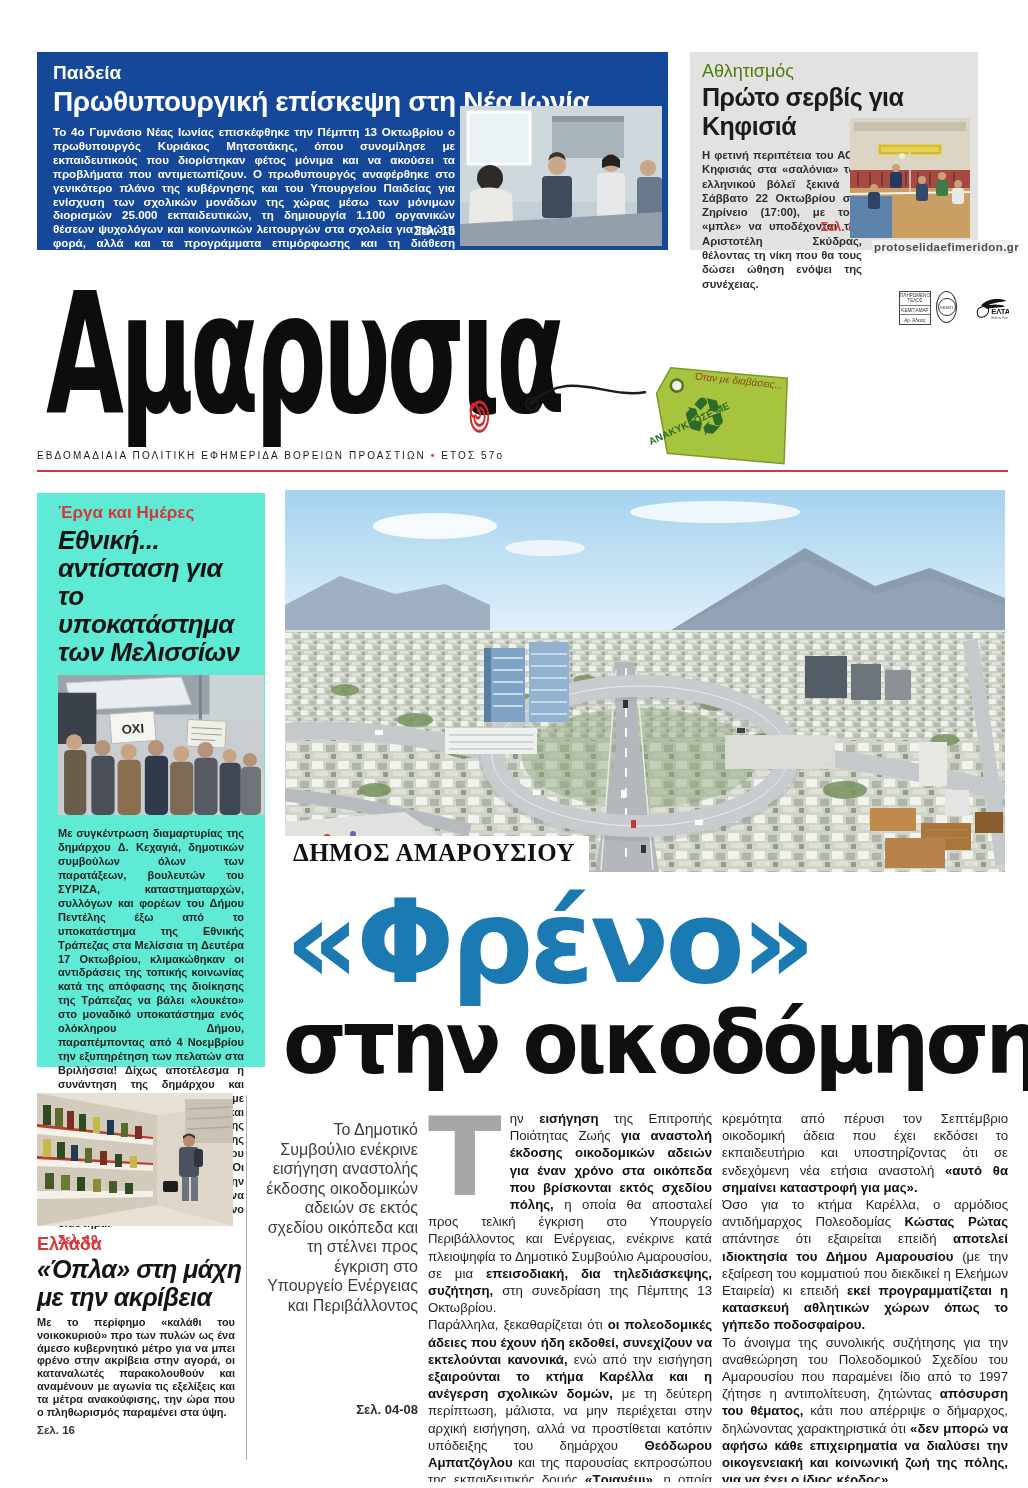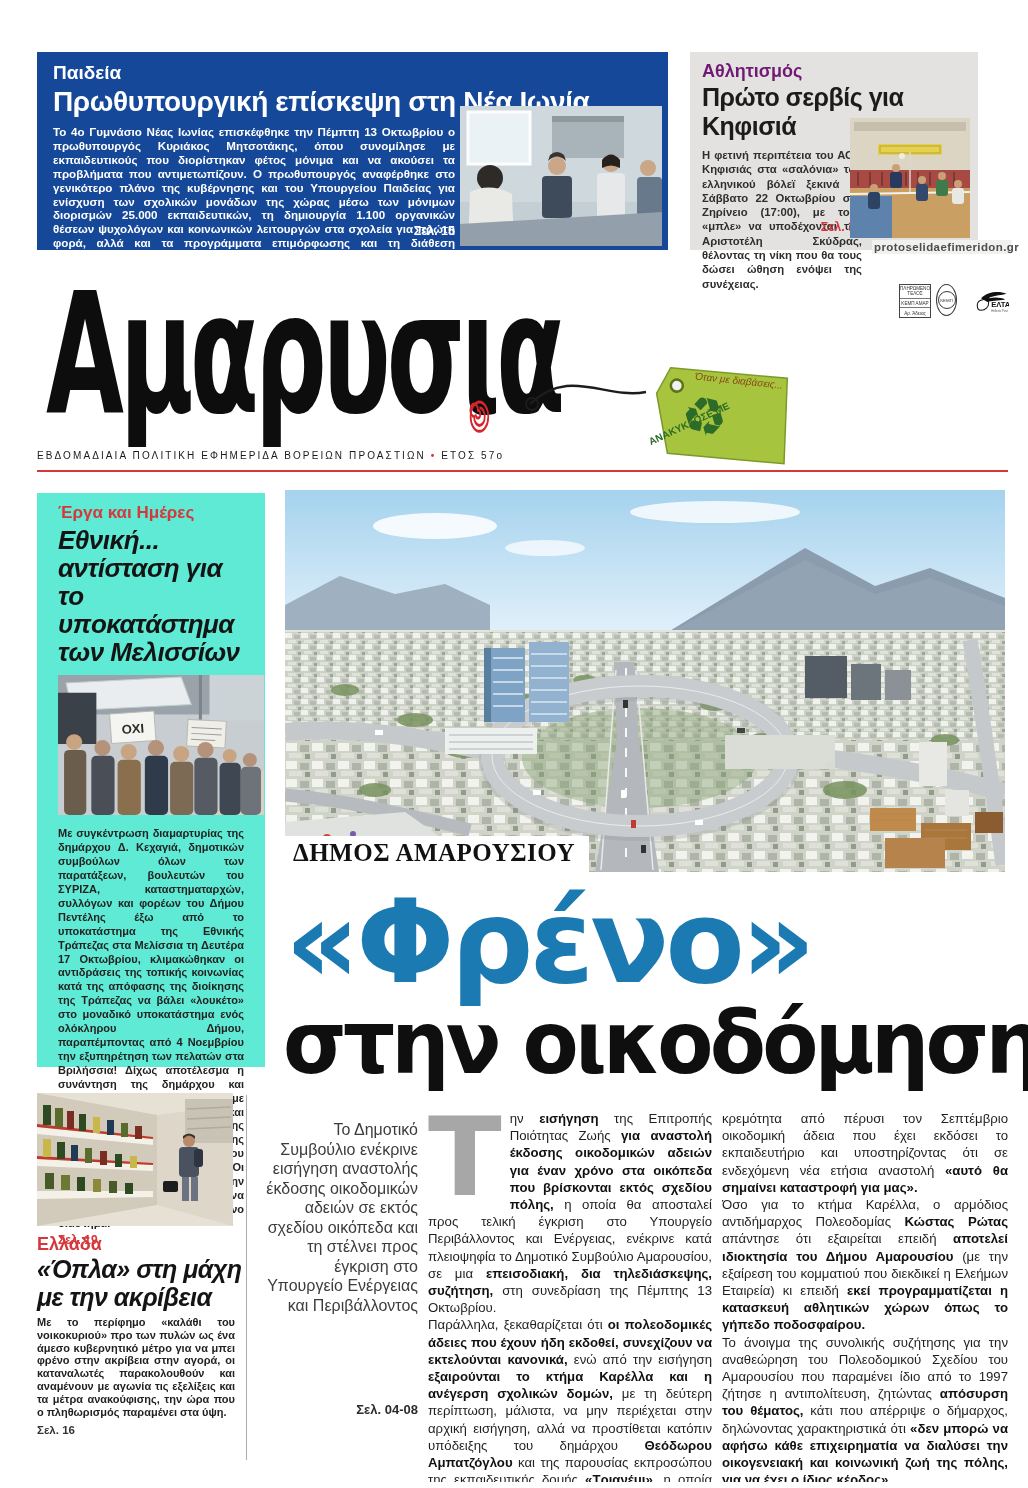--- a/index.html
+++ b/index.html
@@ -11,34 +11,34 @@
   
   .edu-box { left:37px; top:52px; width:631px; height:198px; background:#16489a; color:#fff; padding:10px 16px; }
   .edu-kicker { font-size:19px; font-weight:bold; margin-bottom:2px; }
   .edu-head { font-size:28px; font-weight:bold; letter-spacing:-.4px; margin-bottom:7px; }
   .edu-body { width:402px; font-size:11.6px; line-height:13.9px; font-weight:bold; text-align:justify; }
   .edu-ref { position:absolute; left:16px; top:172px; width:402px; text-align:right; font-size:12.5px; font-weight:bold; }
   .edu-photo { position:absolute; right:6px; bottom:4px; width:202px; height:140px; }
 
   
   .sport-box { left:690px; top:52px; width:288px; height:198px; background:#e3e2e0; padding:9px 12px; }
-  .sport-kicker { color:#701a75; font-size:18px; font-weight:bold; }
+  .sport-kicker { color:#4d7c0f; font-size:18px; font-weight:normal; }
   .sport-head { color:#1b1b1b; font-size:25px; font-weight:bold; letter-spacing:-.5px; margin:1px 0 7px; }
   .sport-body { width:160px; font-size:11.3px; line-height:14.3px; font-weight:bold; color:#2e2e2e; text-align:justify; }
   .sport-ref { position:absolute; left:12px; top:168px; width:160px; text-align:right; color:#d6373b; font-size:12.5px; font-weight:bold; }
   .sport-photo { position:absolute; right:8px; top:66px; width:120px; height:120px; }
   .watermark { left:872px; top:240px; width:140px; background:#f1f1f0; color:#4d4d4d; font-size:11.5px; font-weight:bold; letter-spacing:.4px; padding:1px 2px; text-align:center; }
 
   
   .mast-title { left:46px; top:270px; font-family:"DejaVu Sans", sans-serif; font-weight:bold; font-size:168px; line-height:1; letter-spacing:-7px; color:#0d0d0d; transform:scaleX(.6); transform-origin:0 0; white-space:nowrap; }
   .mast-title .iota-wrap { position:relative; display:inline-block; }
   .spiral-holder { position:absolute; left:50%; top:.135em; transform:translateX(-46%); width:.21em; height:.21em; }
   .tagline { left:37px; top:450px; font-size:10px; letter-spacing:2.1px; color:#1a1a1a; white-space:nowrap; }
   .tagline .dot { color:#d6373b; font-weight:bold; }
-  .stamps { left:853px; top:284px; width:156px; height:36px; display:flex; gap:5px; align-items:flex-start;padding-left:46px; }
+  .stamps { left:853px; top:291px; width:156px; height:36px; display:flex; gap:5px; align-items:flex-start;padding-left:46px; }
   .postage { width:40px; height:34px; border:1px solid #444; font-size:4.6px; line-height:1.15; text-align:center; color:#333; display:flex; flex-direction:column; justify-content:space-between; }
   .postage div { border-bottom:1px solid #777; padding:1px 0; }
   .postage div:last-child { border-bottom:none; }
   .postmark { width:32px; height:32px; border:1.6px solid #3a3a3a; border-radius:50%; display:flex; align-items:center; justify-content:center; }
   .postmark-inner { width:18px; height:18px; border:1px solid #3a3a3a; border-radius:50%; font-size:4.4px; display:flex; align-items:center; justify-content:center; color:#333; }
   .dateblock { left:808px; top:383px; width:200px; text-align:right; }
   .day { font-size:19px; font-weight:bold; color:#111; letter-spacing:.5px; }
   .date { font-size:25px; font-weight:bold; color:#e13538; letter-spacing:.5px; }
   .issue { font-size:14px; color:#222; margin-top:1px; }
   .site { font-size:21px; font-weight:bold; color:#0d0d0d; }

